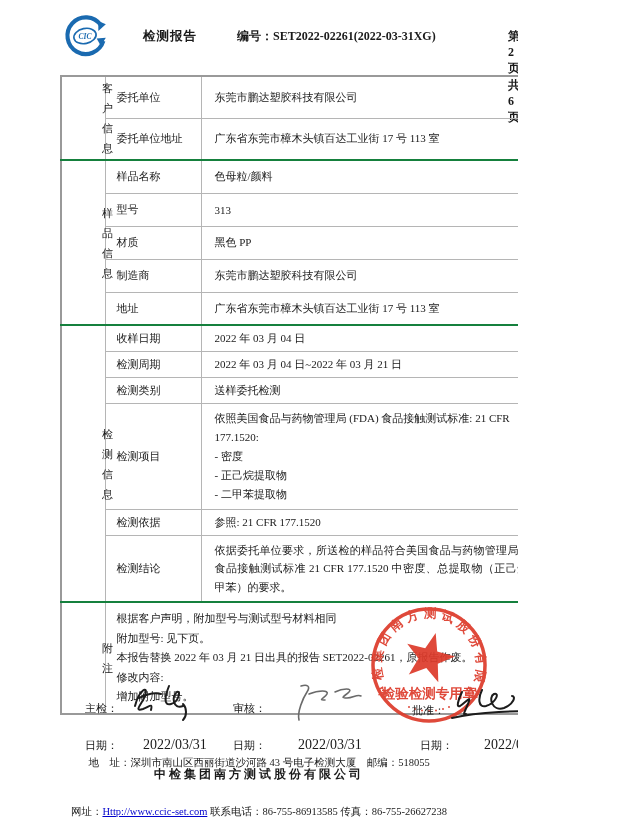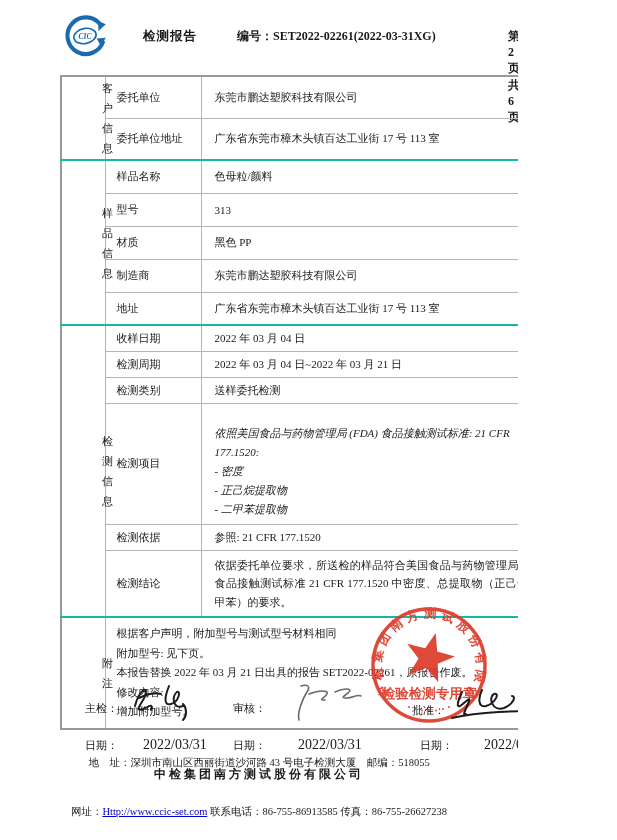--- a/index.html
+++ b/index.html
@@ -16,28 +16,28 @@
   .hdr-no { position: absolute; left: 237px; top: 28px; font-size: 12px; font-weight: bold; }
   .hdr-page { position: absolute; left: 468px; top: 28px; font-size: 12px; font-weight: bold; letter-spacing: 1px; margin-left: 40px; }
 
   
   table.report-table {
     position: absolute; left: 60px; top: 75px; width: 499px;
     border-collapse: collapse; table-layout: fixed;
   }
   table.report-table { border: 2px solid #999999; }
   .report-table td { border: 1px solid #b5b5b5; font-size: 11px; vertical-align: middle; padding-left: 40px; }
-  tr.sec td { border-top: 2px solid #14b8a6; }
+  tr.sec td { border-top: 2px solid #15803d; }
   col.c1 { width: 44px; } col.c2 { width: 96px; } col.c3 { width: 359px; }
   td.sec-label { text-align: center; line-height: 20px; font-size: 11px; }
   td.sec-label span { display: block; }
   td.f { padding-left: 11px; }
   td.v { padding-left: 13px; }
   tr.h32 { height: 32px; } tr.h33 { height: 33px; } tr.h26 { height: 26px; }
-  td.multiline { padding-top: 20px; padding-bottom: 5px; line-height: 19px; vertical-align: top; font-style: italic; }
+  td.multiline { padding-top: 5px; padding-bottom: 5px; line-height: 19px; vertical-align: top; }
   td.para { padding: 5px 8px 5px 13px; line-height: 18.5px; text-align: justify; }
   td.notes-cell { padding: 6px 8px 6px 11px; line-height: 19.5px; vertical-align: top; }
 
   
   .sig-label { position: absolute; font-size: 11px; }
   .sig-date-label { position: absolute; font-size: 11px; }
   .sig-date-value { position: absolute; font-size: 14px; }
   .sig-svg { position: absolute; z-index: 3; }
   .above-stamp { z-index: 3; }
 

